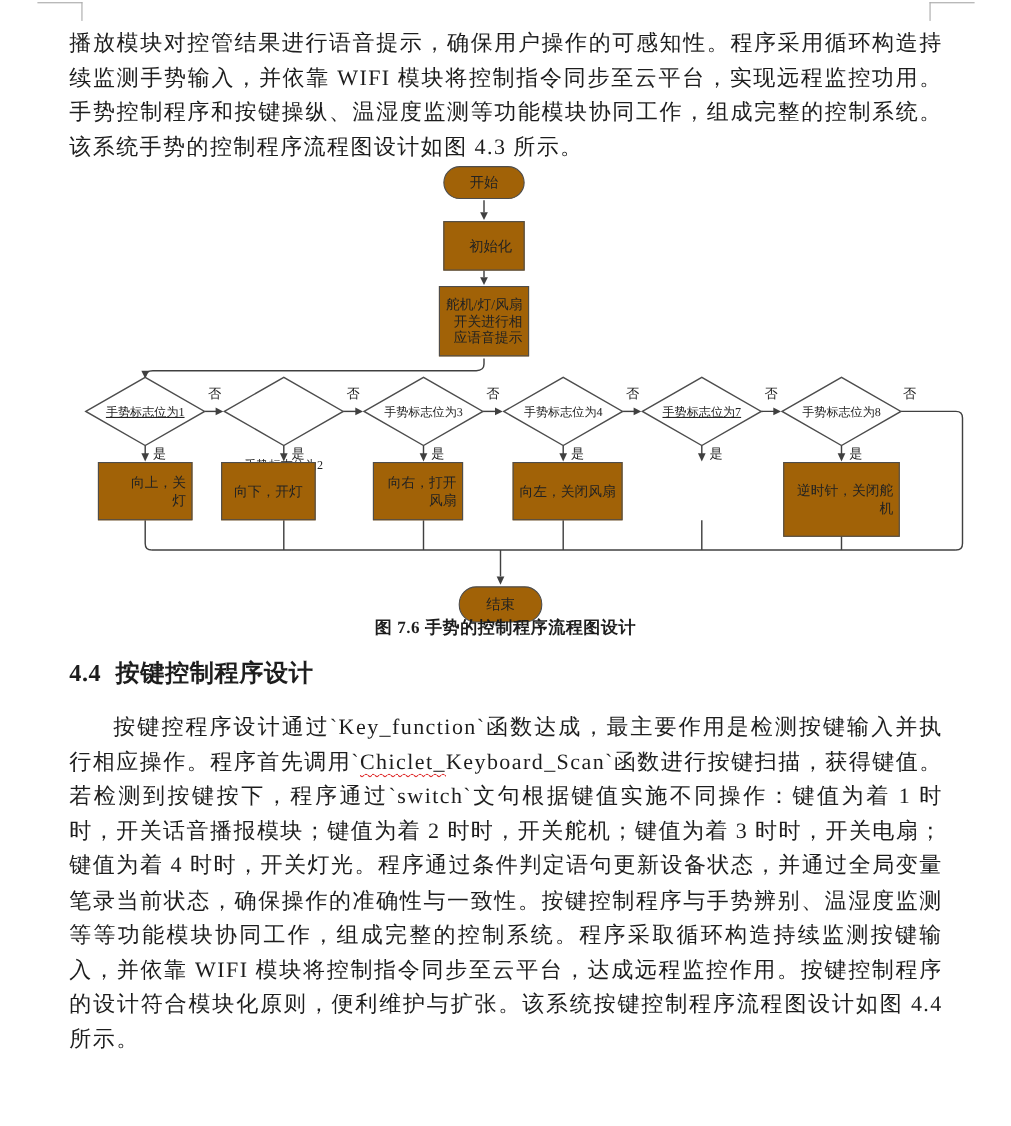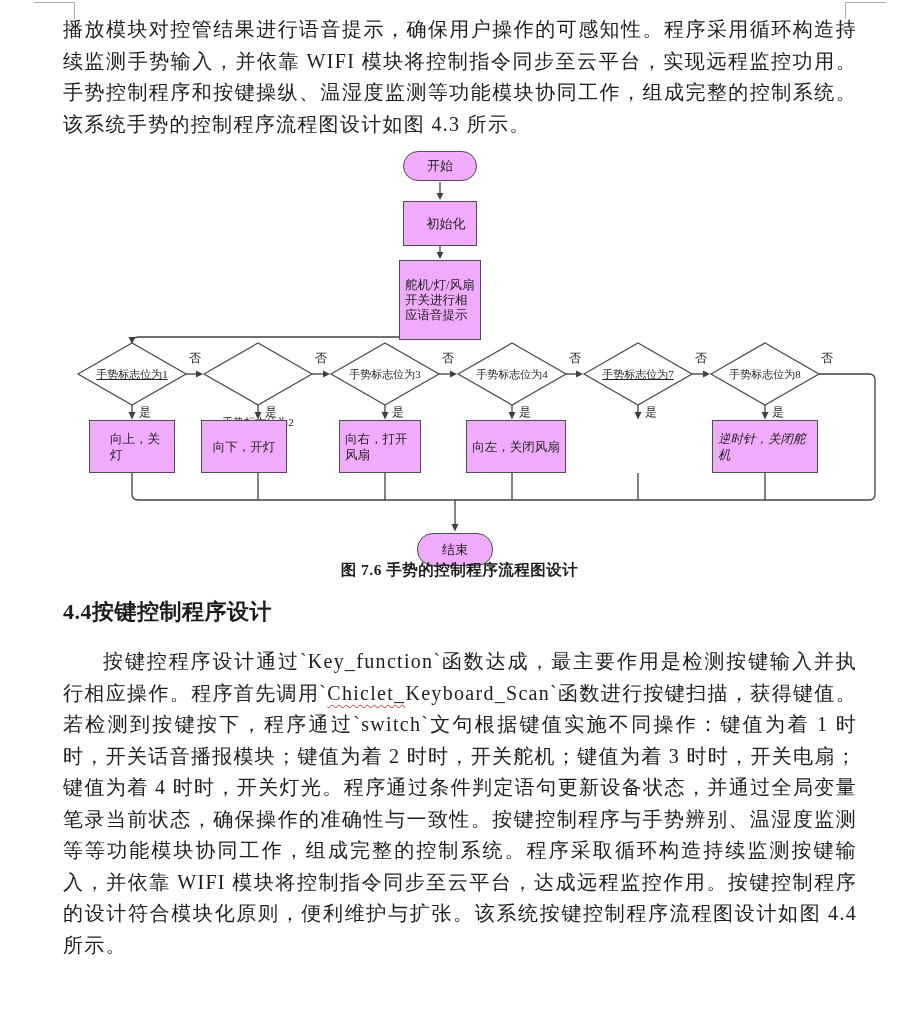--- a/index.html
+++ b/index.html
@@ -7,44 +7,44 @@
           font-family:"Liberation Serif","DejaVu Serif",serif; color:#1d1d1d; }
 
   
   .crop { position:absolute; top:2px; width:40px; height:16px; }
   .crop.left  { left:34px;  border-top:1px solid #a9a9a9; border-right:1px solid #a9a9a9; }
   .crop.right { left:845px; border-top:1px solid #a9a9a9; border-left:1px solid #a9a9a9; }
 
   
   .para { position:absolute; left:63px; width:794px; font-size:20px; line-height:31.5px;
           text-align:justify; letter-spacing:1.3px; }
-  #para1 { top:14px; }
+  #para1 { top:24px; }
   #para2 { top:646px; text-indent:2em; }
   .squiggle { text-decoration-line:underline; text-decoration-style:wavy;
               text-decoration-color:#e03030; text-decoration-thickness:1px;
               text-underline-offset:4px; }
 
   
   svg.connectors { position:absolute; left:0; top:0; }
-  .node { position:absolute; box-sizing:border-box; border:1.4px solid #4d4d4d; background:#f0abfc;
-          display:flex; align-items:center; justify-content:center; text-align:left;
+  .node { position:absolute; box-sizing:border-box; border:1.4px solid #4d4d4d; background:#a16207;
+          display:flex; align-items:center; justify-content:center; text-align:right;
           font-size:13px; line-height:16px; color:#222; letter-spacing:0; }
   .stadium { border-radius:16px; }
   .prompt  { font-size:12.5px; line-height:15px; padding:2px 5px; }
   .action  { font-size:12.5px; line-height:16px; padding:2px 5px; }
   .decision-label { position:absolute; width:112px; text-align:center; font-size:11px;
                     color:#222; transform:translateX(-50%); letter-spacing:0; }
   .flow-label { position:absolute; font-size:12px; color:#222; letter-spacing:0; }
   .no-label { transform:translateX(-50%); }
 
   .caption { position:absolute; top:560px; left:0; width:919px; text-align:center;
              font-weight:bold; font-size:15.5px; letter-spacing:0.5px; }
   .heading { position:absolute; top:597px; left:63px; font-size:22px; font-weight:bold;
              letter-spacing:0.5px; }
-  .heading .num { }
+  .heading .num { margin-right:13px; }
 </style>
 </head>
 <body>
 
 <div class="page">
 
   <div class="crop left"></div>
   <div class="crop right"></div>
 
   <div class="para" id="para1">播放模块对控管结果进行语音提示，确保用户操作的可感知性。程序采用循环构造持续监测手势输入，并依靠 WIFI 模块将控制指令同步至云平台，实现远程监控功用。手势控制程序和按键操纵、温湿度监测等功能模块协同工作，组成完整的控制系统。该系统手势的控制程序流程图设计如图 4.3 所示。</div>
@@ -97,21 +97,21 @@
       <polygon points="204,374 258,343 312,374 258,405"></polygon>
       <polygon points="331,374 385,343 439,374 385,405"></polygon>
       <polygon points="458,374 512,343 566,374 512,405"></polygon>
       <polygon points="584,374 638,343 692,374 638,405"></polygon>
       <polygon points="711,374 765,343 819,374 765,405"></polygon>
     </g>
   </svg>
 
   <div class="node stadium" style="left:403px;top:151px;width:74px;height:30px;">开始</div>
   <div class="node" style="left:403px;top:201px;width:74px;height:45px;padding-left:12px;">初始化</div>
-  <div class="node prompt" style="left:399px;top:260px;width:82px;height:80px;">舵机/灯/风扇开关进行相应语音提示</div>
+  <div class="node prompt" style="left:399px;top:260px;width:82px;height:64px;">舵机/灯/风扇开关进行相应语音提示</div>
 
   <div class="decision-label" style="left:132px;top:367px;text-decoration:underline;">手势标志位为1</div>
   <div class="decision-label" style="left:258px;top:367px;margin-top:48px;">手势标志位为2</div>
   <div class="decision-label" style="left:385px;top:367px;">手势标志位为3</div>
   <div class="decision-label" style="left:512px;top:367px;">手势标志位为4</div>
   <div class="decision-label" style="left:638px;top:367px;text-decoration:underline;">手势标志位为7</div>
   <div class="decision-label" style="left:765px;top:367px;">手势标志位为8</div>
 
   <span class="flow-label no-label" style="left:195px;top:350px;">否</span>
   <span class="flow-label no-label" style="left:321px;top:350px;">否</span>
@@ -124,21 +124,21 @@
   <span class="flow-label" style="left:265px;top:404px;">是</span>
   <span class="flow-label" style="left:392px;top:404px;">是</span>
   <span class="flow-label" style="left:519px;top:404px;">是</span>
   <span class="flow-label" style="left:645px;top:404px;">是</span>
   <span class="flow-label" style="left:772px;top:404px;">是</span>
 
   <div class="node action" style="left:89px;top:420px;width:86px;height:53px;padding-left:20px;">向上，关灯</div>
   <div class="node action" style="left:201px;top:420px;width:86px;height:53px;">向下，开灯</div>
   <div class="node action" style="left:339px;top:420px;width:82px;height:53px;">向右，打开风扇</div>
   <div class="node action" style="left:466px;top:420px;width:100px;height:53px;">向左，关闭风扇</div>
-  <div class="node action" style="left:712px;top:420px;width:106px;height:53px;font-style:italic;">逆时针，关闭舵机</div>
+  <div class="node action" style="left:712px;top:420px;width:106px;height:68px;">逆时针，关闭舵机</div>
 
   <div class="node stadium" style="left:417px;top:533px;width:76px;height:33px;">结束</div>
 
   <div class="caption">图 7.6 手势的控制程序流程图设计</div>
 
   <div class="heading">
     <span class="num">4.4</span><span>按键控制程序设计</span>
   </div>
 
   <div class="para" id="para2">

